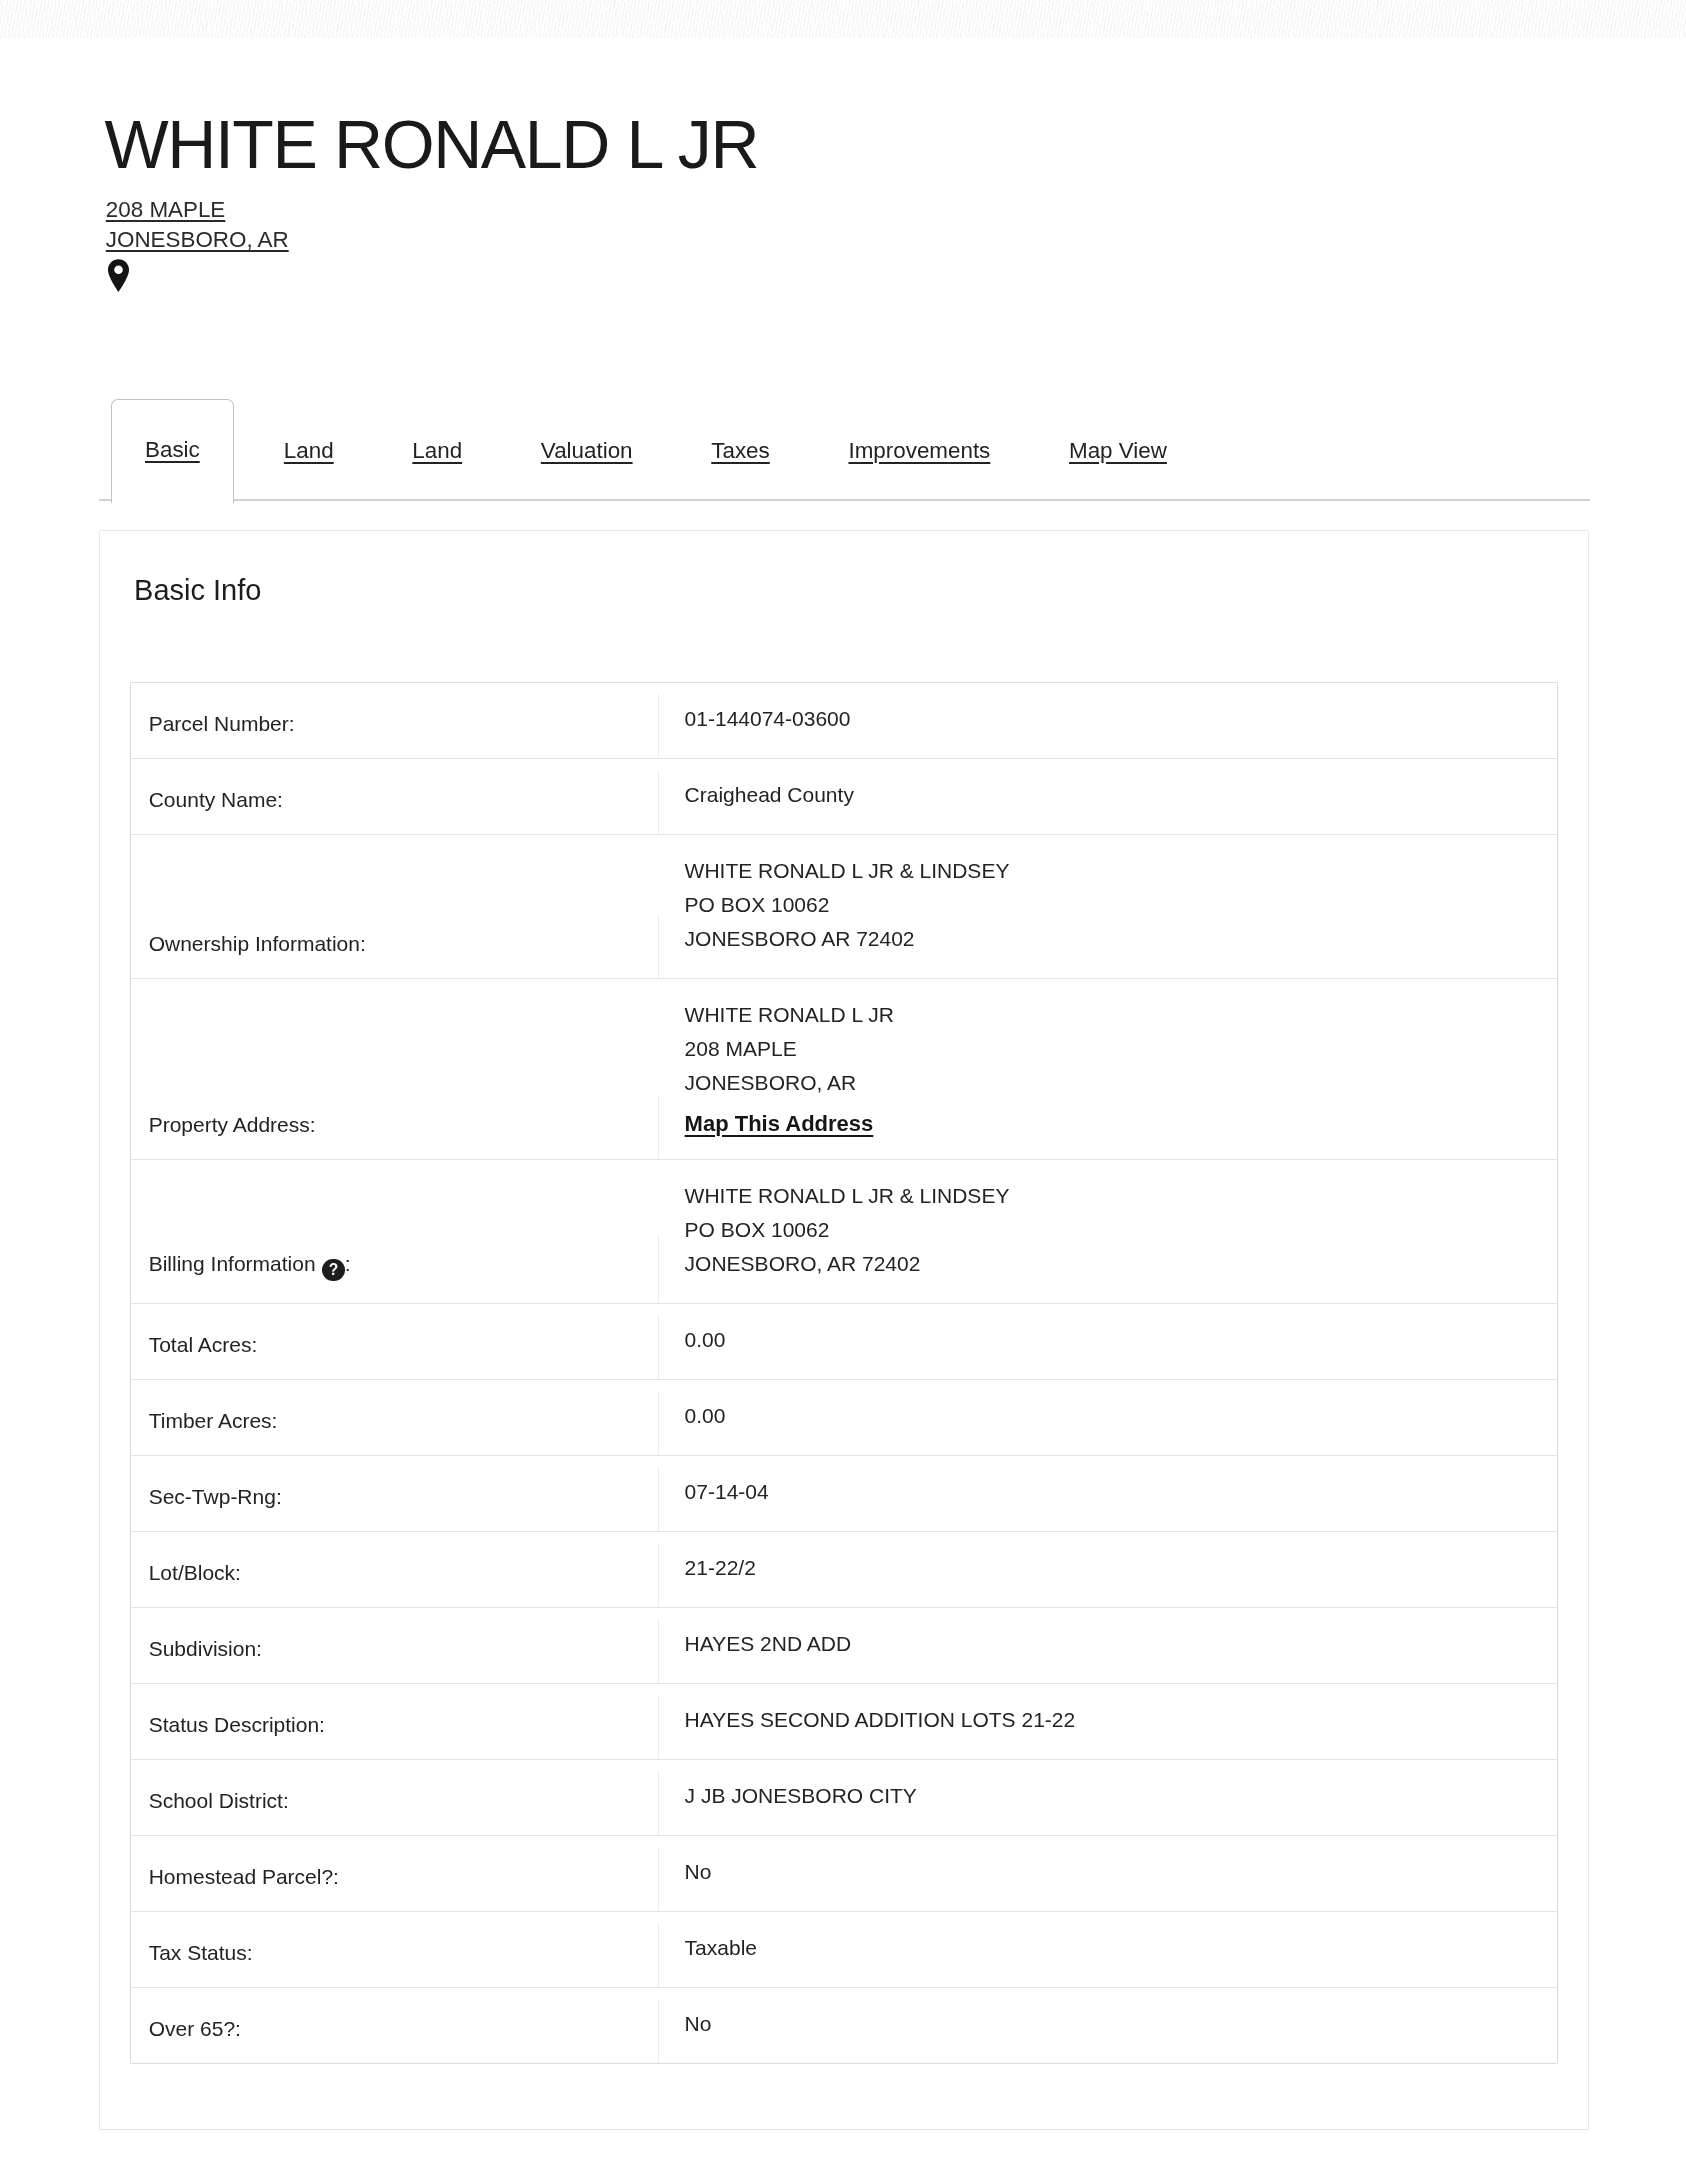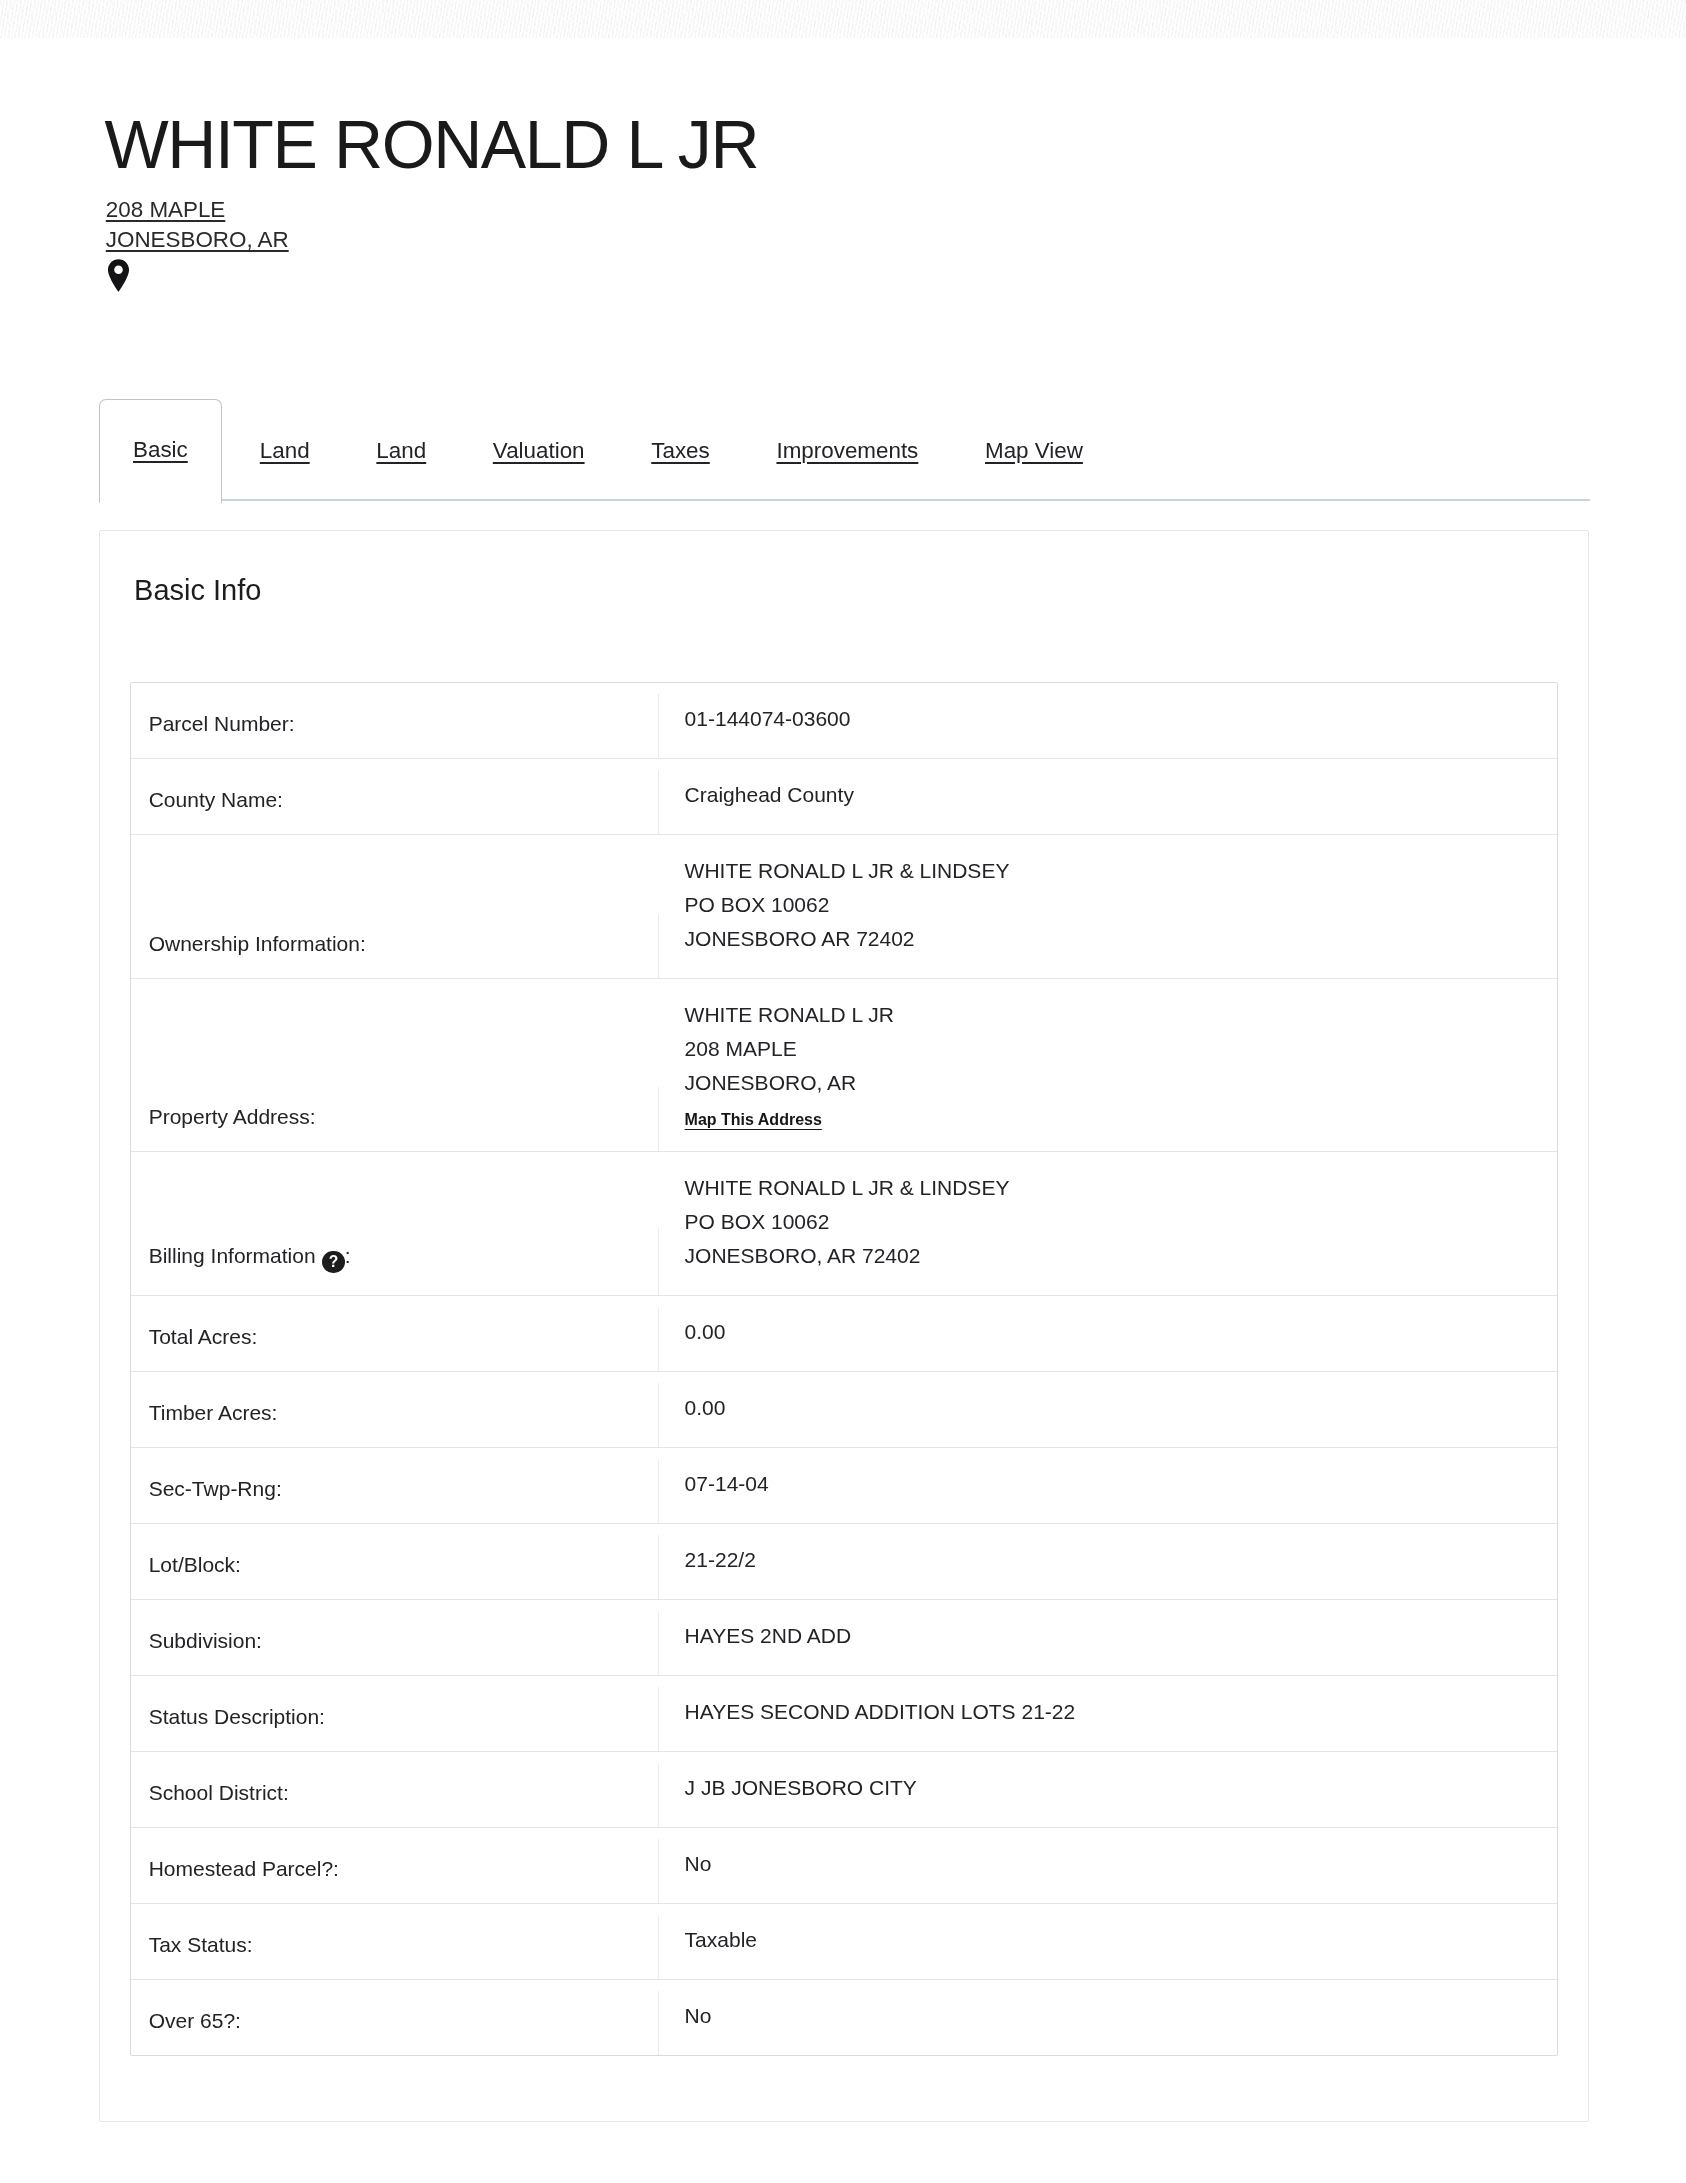--- a/index.html
+++ b/index.html
@@ -70,20 +70,21 @@
     position: relative;
     display: inline-block;
     vertical-align: bottom;
     height: 100px;
     line-height: 100px;
     padding: 0 28.6px;
     margin-right: 9.5px;
     font-size: 22.4px;
     z-index: 1;
     cursor: pointer;
+    margin-left: 12px;
   }
   .tab a {
     color: #222326;
     text-decoration: underline;
     text-underline-offset: 4.1px;
   }
   .tab.active {
     background: #ffffff;
     border: 1.4px solid #b9c5d4;
     border-bottom: none;
@@ -132,21 +133,21 @@
     box-sizing: border-box;
     padding: 19px 16.3px 22px 26px;
     font-size: 21px;
     color: #222326;
   }
   .cell-value .vline { line-height: 1.62; }
   .map-link {
     display: table;
     margin-top: 11px;
     font-weight: bold;
-    font-size: 16px;
+    font-size: 22px;
     color: #161617;
     text-decoration: underline;
     text-underline-offset: 4.1px;
     cursor: pointer;
   }
   .help-icon {
     display: inline-block;
     width: 22.4px;
     height: 22.4px;
     margin-left: 6.8px;

